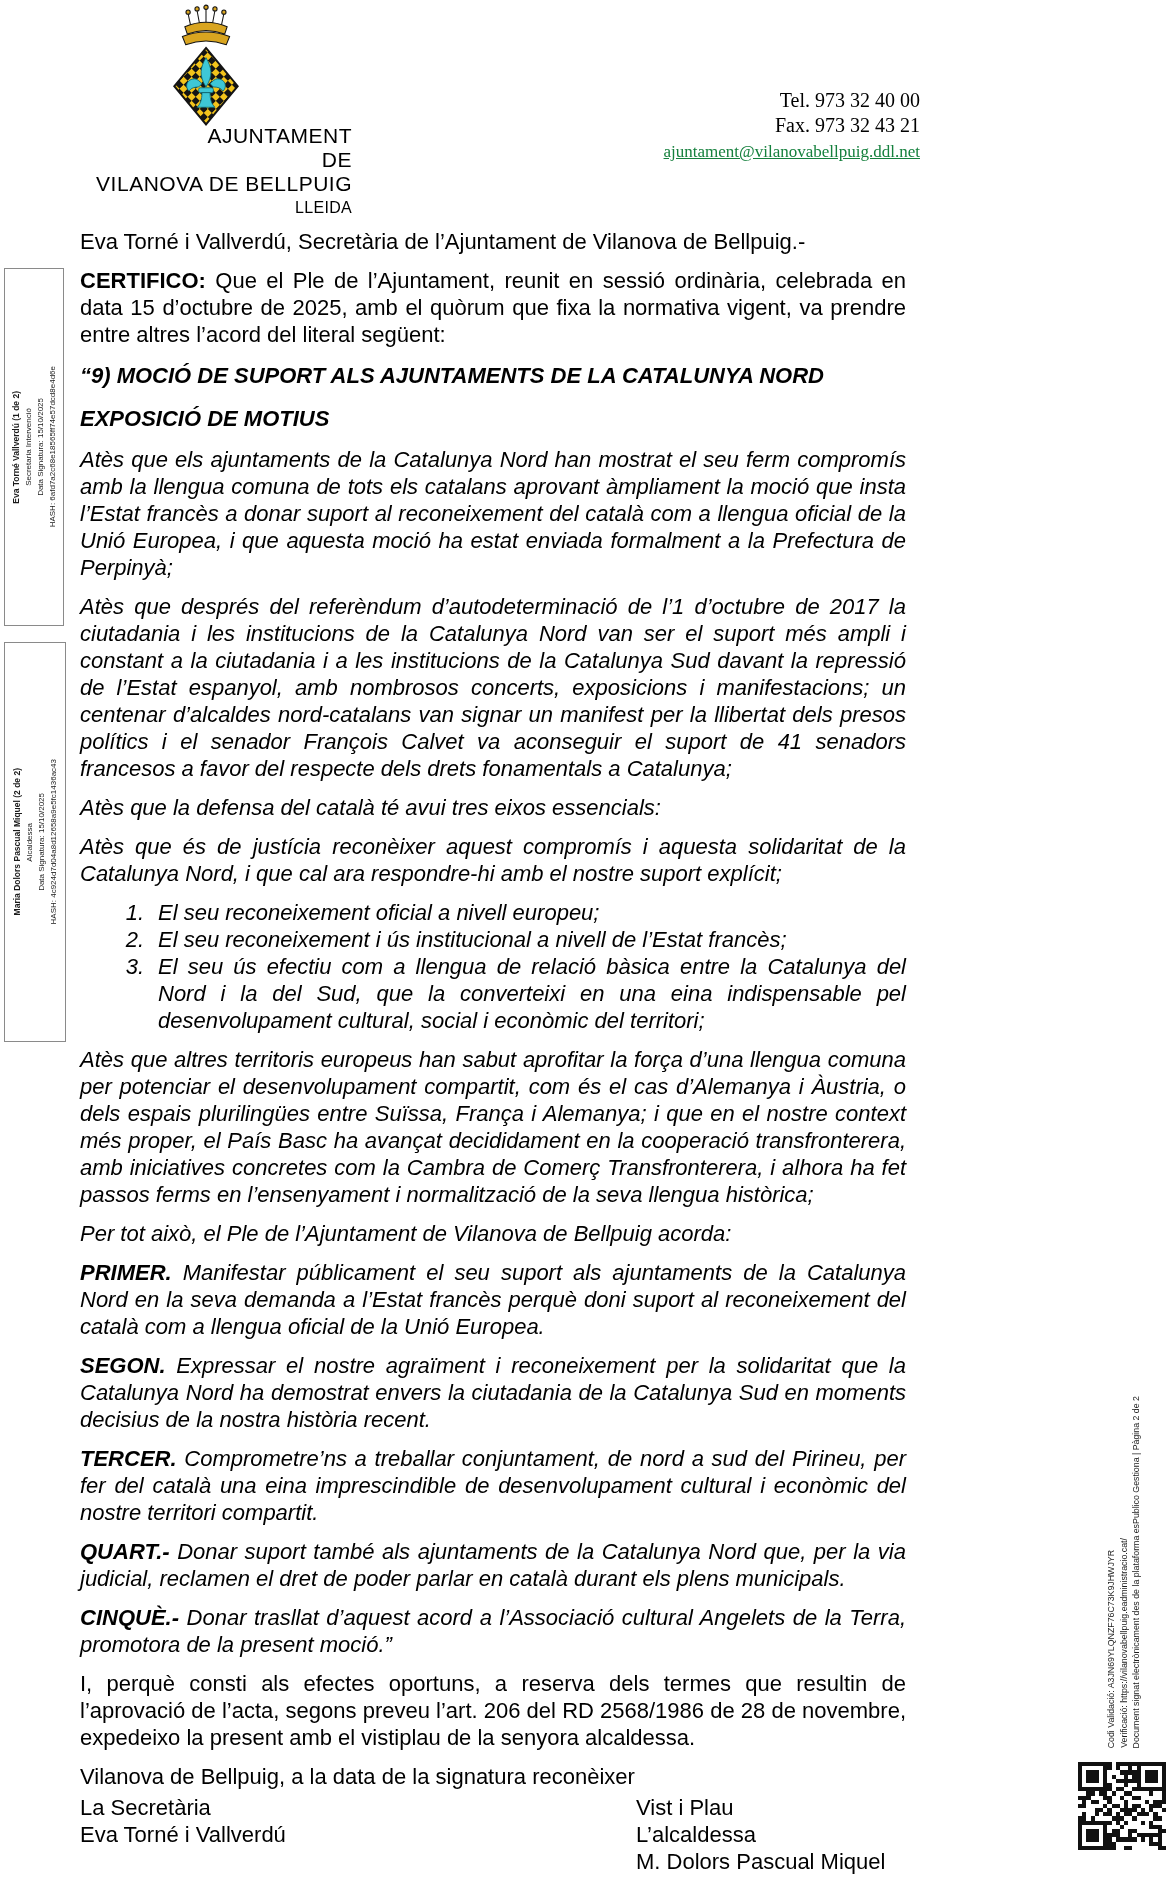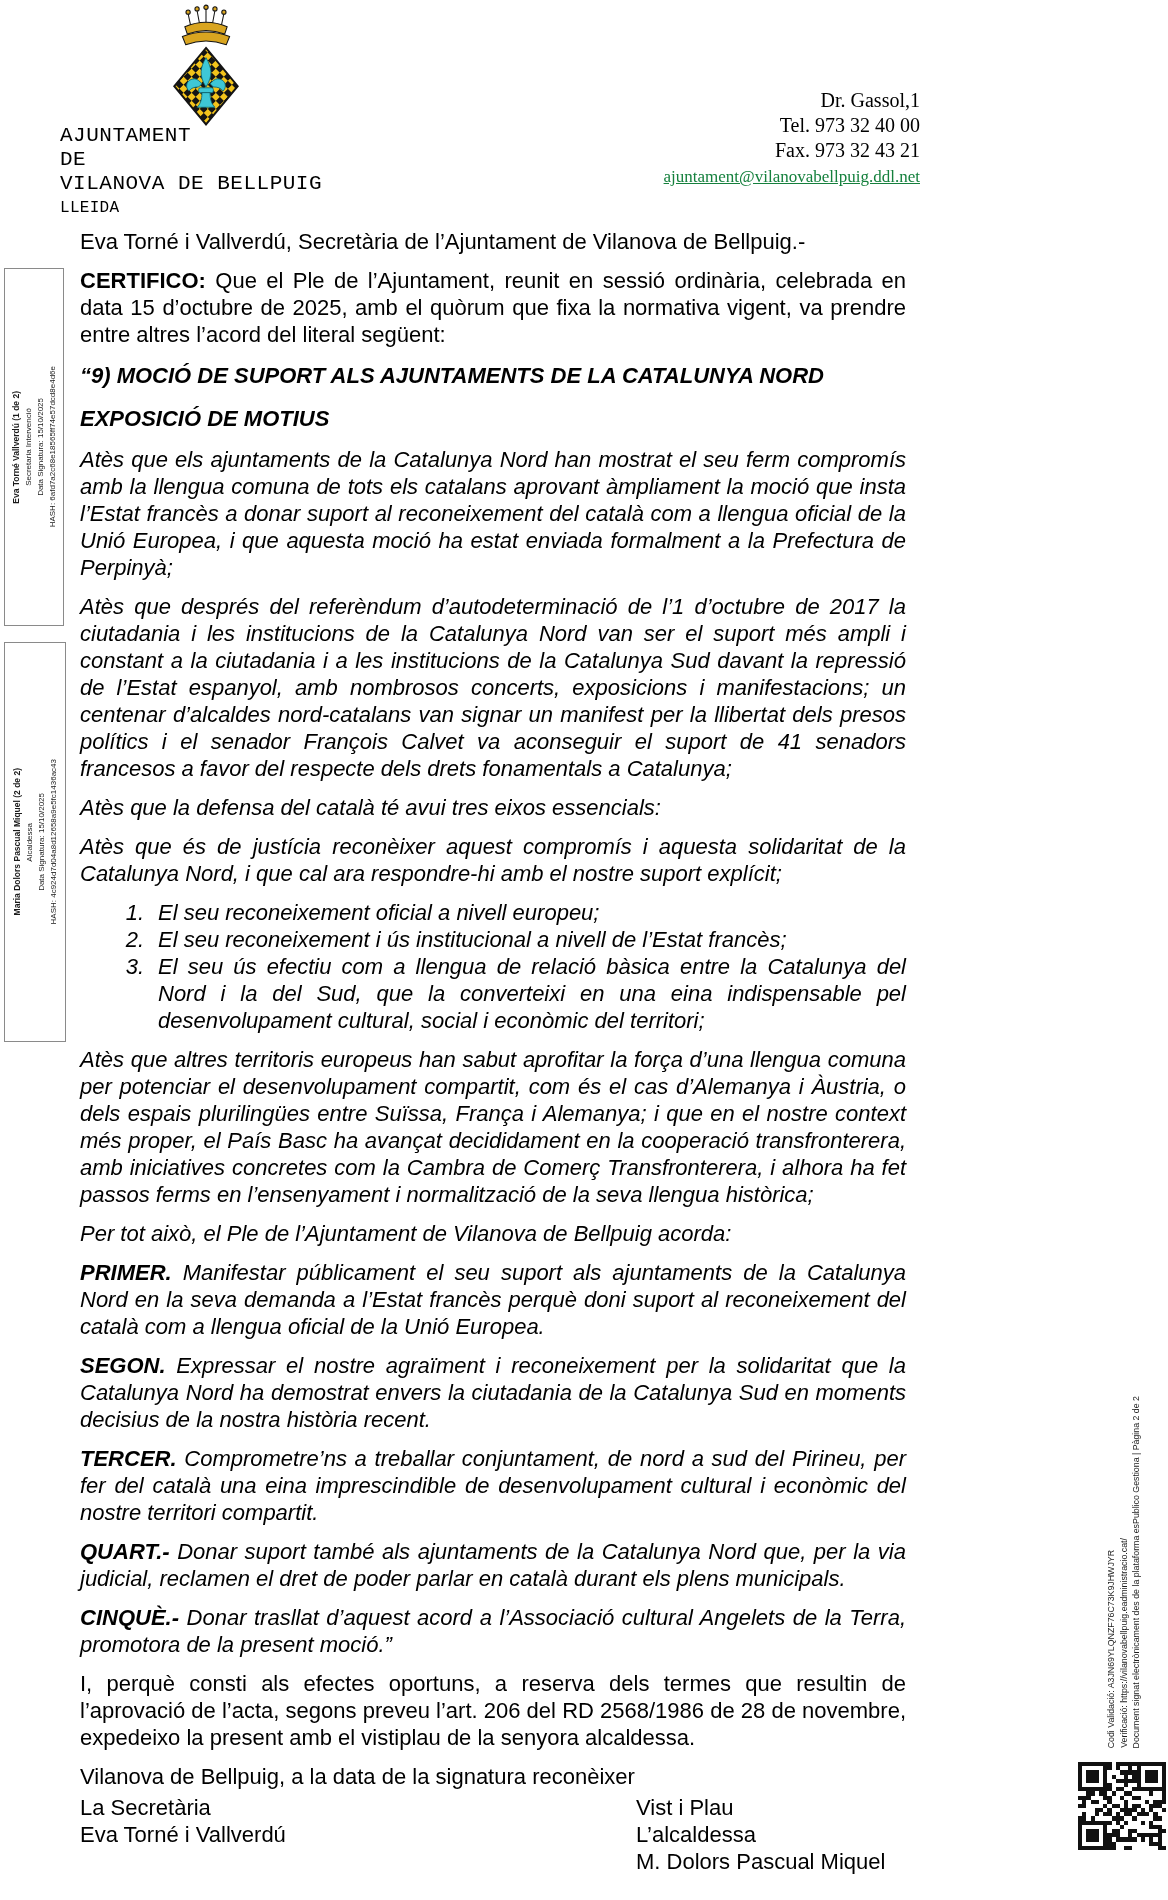--- a/index.html
+++ b/index.html
@@ -5,22 +5,22 @@
   html,body { margin:0; padding:0; background:#e8e8e8; }
   .page {
     position:relative; width:1168px; height:1900px; margin:0 auto;
     background:#ffffff; color:#000; overflow:hidden;
     font-family:"Liberation Sans", sans-serif;
   }
 
   
   .logo { position:absolute; left:166px; top:4px; width:80px; height:122px; }
   .org {
-    position:absolute; left:60px; top:124px; width:292px; text-align:left;
-    font-family:Liberation Mono, monospace; font-size:21px; line-height:24px; letter-spacing:.5px;
+    position:absolute; left:60px; top:124px; width:292px; text-align:right;
+    font-family:Liberation Sans, sans-serif; font-size:21px; line-height:24px; letter-spacing:.5px;
   }
   .org .small { font-size:16px; letter-spacing:.3px; }
   .contact {
     position:absolute; right:248px; top:88px; width:420px; text-align:right;
     font-family:"Liberation Serif", serif; font-size:20px; line-height:25px;
   }
   .contact .email { color:#15803d; text-decoration:underline; font-size:17px; cursor:pointer; }
 
   
   .doc {
@@ -119,21 +119,20 @@
   </div>
 
   <div class="org">
     <div>AJUNTAMENT</div>
     <div>DE</div>
     <div>VILANOVA DE BELLPUIG</div>
     <div class="small">LLEIDA</div>
   </div>
 
   <div class="contact">
-    <div>Dr. Gassol,1</div>
     <div>Tel. 973 32 40 00</div>
     <div>Fax. 973 32 43 21</div>
     <div><span class="email">ajuntament@vilanovabellpuig.ddl.net</span></div>
   </div>
 
   <div class="doc">
     <p>Eva Torné i Vallverdú, Secretària de l’Ajuntament de Vilanova de Bellpuig.-</p>
 
     <p class="j"><span class="lead">CERTIFICO:</span><span> Que el Ple de l’Ajuntament, reunit en sessió ordinària, celebrada en data 15 d’octubre de 2025, amb el quòrum que fixa la normativa vigent, va prendre entre altres l’acord del literal següent:</span></p>
 

